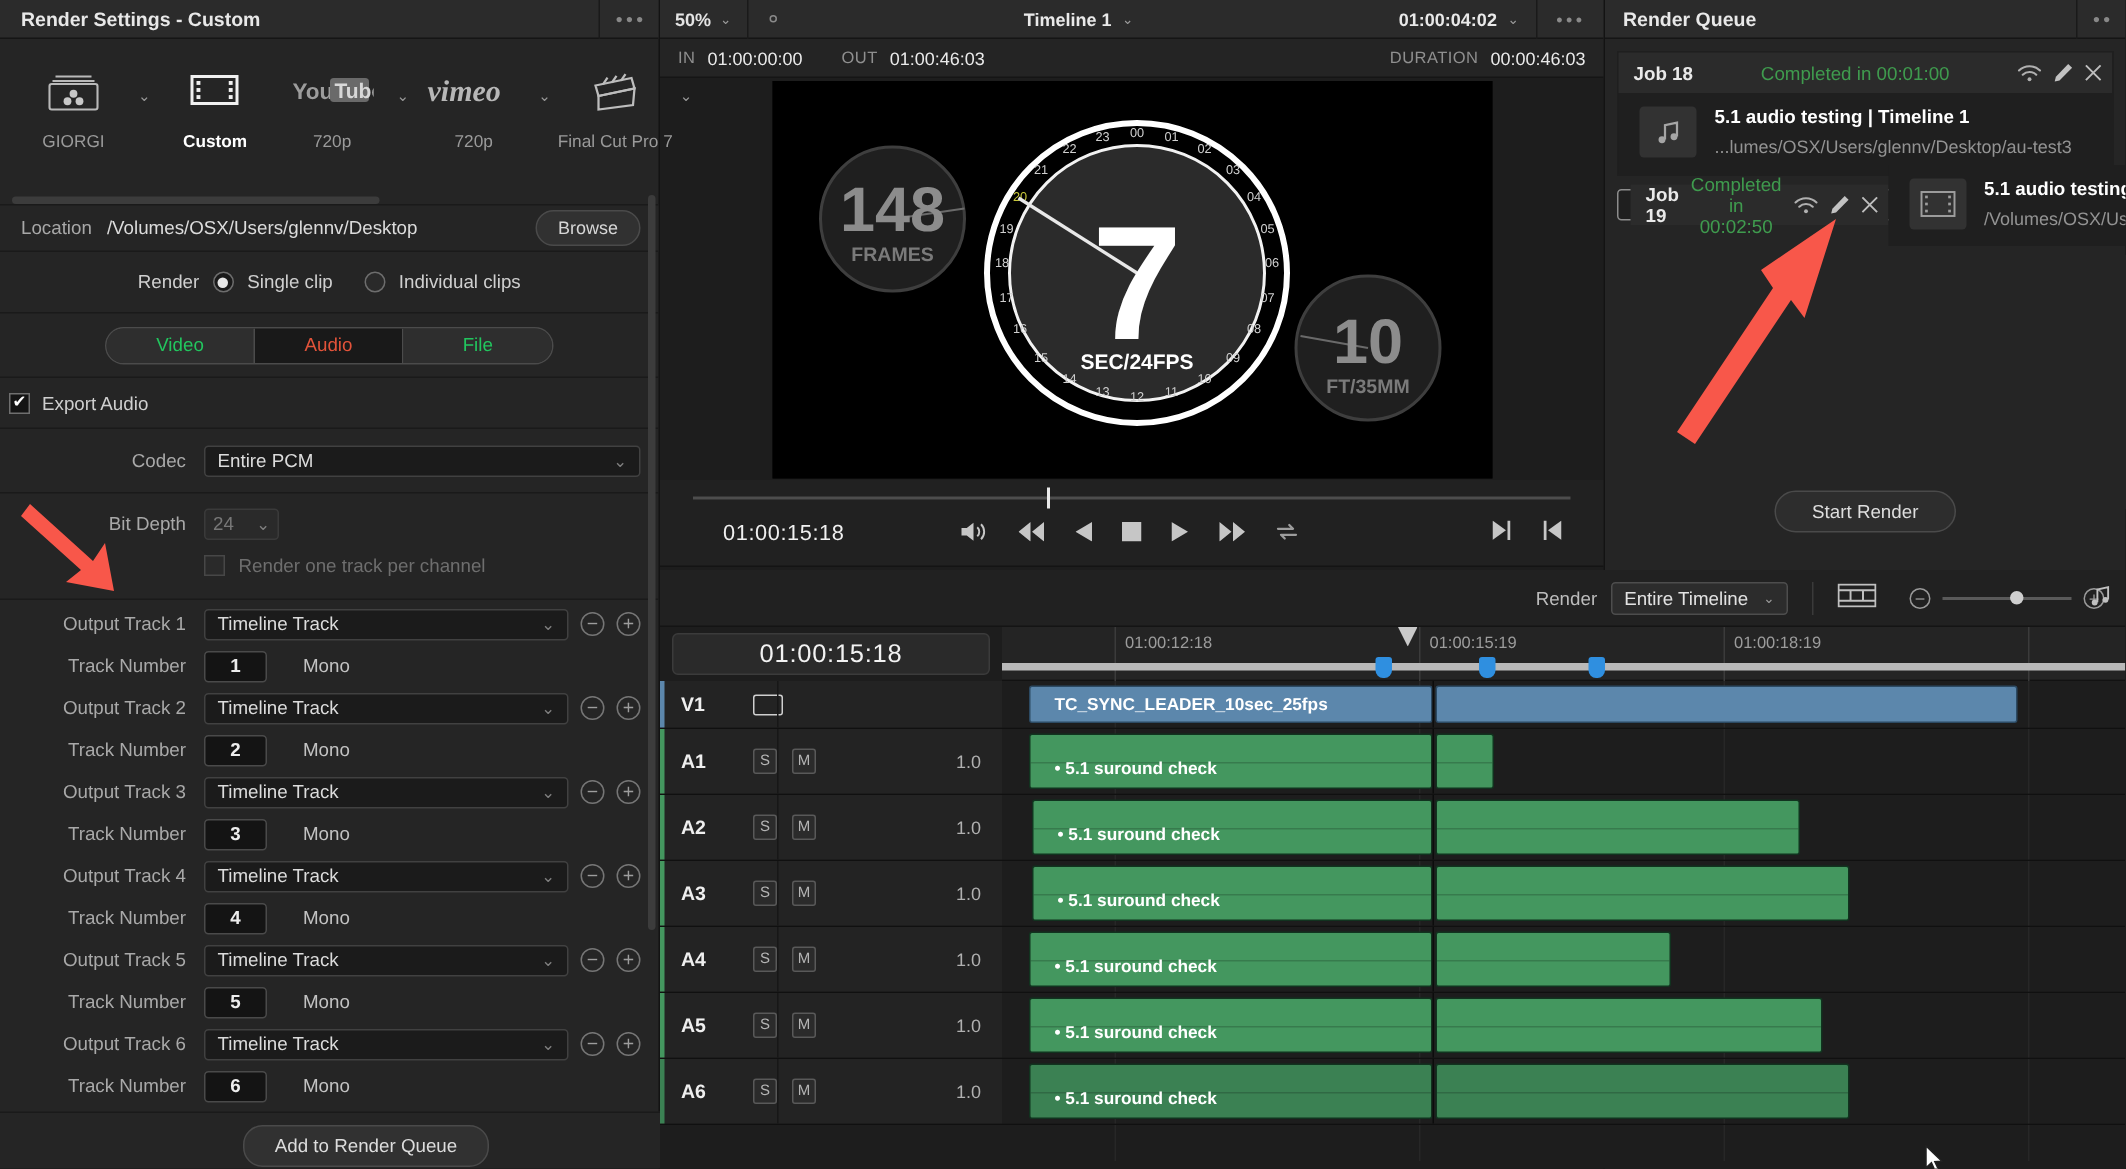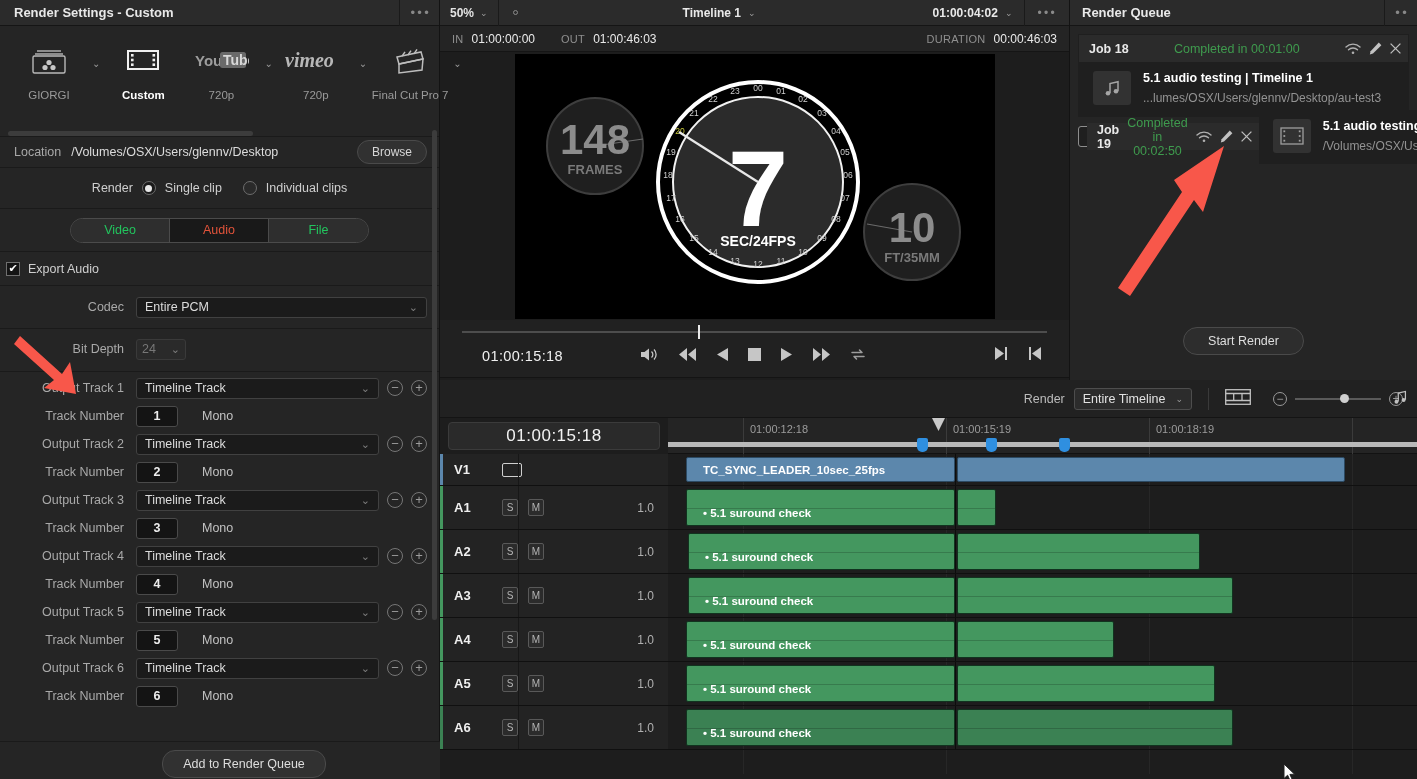--- a/index.html
+++ b/index.html
@@ -361,20 +361,25 @@
       </div>
     </div>
 
     <div style="border-bottom:1px solid #1a1a1a;padding:6px 0 8px 0;">
       <div class="frow">
         <div class="flabel">Bit Depth</div>
         <div class="sel small">
           <span>24</span>
           <span class="cv">⌄</span>
         </div>
+      </div>
+      <div class="frow">
+        <div class="flabel"></div>
+        <span class="chk off"></span>
+        <span class="rlbl" style="color:#6e6e6e;margin-left:9px;">Render one track per channel</span>
       </div>
     </div>
 
     <div class="tracklist">
 
       <div class="frow">
         <div class="flabel">Output Track 1</div>
         <div class="sel">
           <span>Timeline Track</span>
           <span class="cv">⌄</span>

